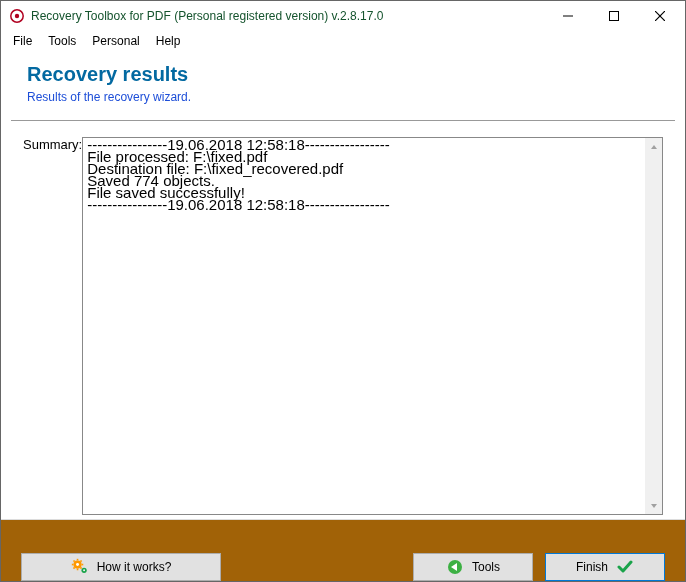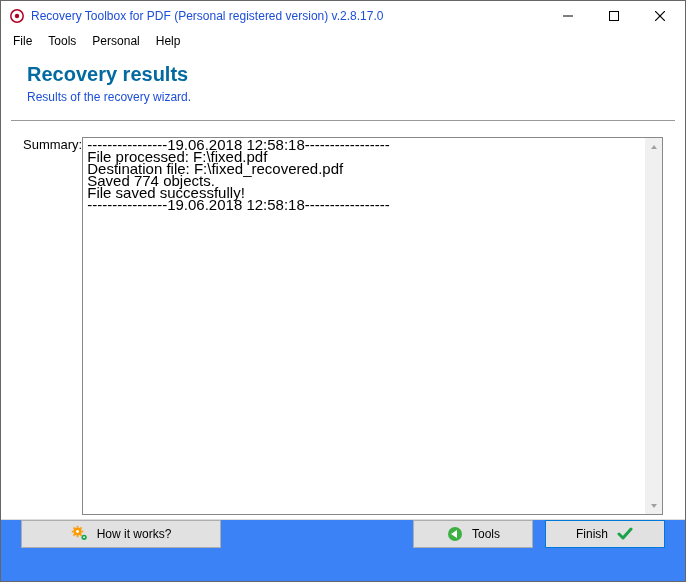--- a/index.html
+++ b/index.html
@@ -2,21 +2,21 @@
 <html><head>
 <meta charset="utf-8">
 <style>
   * { box-sizing: border-box; margin: 0; padding: 0; }
   html, body { width: 686px; height: 582px; font-family: "Segoe UI", Tahoma, sans-serif; background: #fff; overflow: hidden; }
   .window { width: 686px; height: 582px; border: 1px solid #666; display: flex; flex-direction: column; background: #fff; }
 
   
   .titlebar { height: 30px; display: flex; align-items: center; padding: 0 2px 0 8px; background: #fff; }
   .titlebar .app-icon { width: 16px; height: 16px; margin-right: 6px; }
-  .titlebar .title-text { font-size: 12px; color: #1d4ed8; flex: 0 0 auto; }
+  .titlebar .title-text { font-size: 12px; color: #14532d; flex: 0 0 auto; }
   .titlebar .spacer { flex: 1; }
   .winbtn { width: 46px; height: 30px; display: flex; align-items: center; justify-content: center; background: transparent; border: none; }
   .winbtn svg { display: block; }
 
   
   .menubar { height: 20px; display: flex; align-items: center; padding: 0 4px; font-size: 12px; color: #000; gap: 0; }
   .menubar .item { padding: 2px 8px; }
 
   
   .content-head { padding: 12px 26px 10px 26px; }
@@ -28,21 +28,21 @@
   .summary-wrap { padding: 16px 22px 4px 22px; flex: 1; display: flex; flex-direction: row; min-height: 0; }
   .summary-label { font-size: 13px; color: #000; margin-bottom: 2px; }
   .summary-box { flex: 1; border: 1px solid #888; background: #fff; position: relative; overflow: hidden; font-family: Tahoma, Arial, sans-serif; }
   .summary-inner { position: absolute; inset: 0 17px 0 0; padding: 1px 4px; font-size: 15px; line-height: 12px; color: #000; white-space: pre; overflow: hidden; }
   .scrollbar { position: absolute; right: 0; top: 0; bottom: 0; width: 17px; background: #f0f0f0; display: flex; flex-direction: column; }
   .scrollbar .arrow { height: 17px; display: flex; align-items: center; justify-content: center; }
   .scrollbar .track { flex: 1; }
   .scrollbar svg { opacity: 0.55; }
 
   
-  .footer { height: 62px; background: #3b82f6; border-top: 1px solid #dcdcdc; display: flex; align-items: flex-start; padding: 0 20px; gap: 12px; }
+  .footer { height: 62px; background: #a16207; border-top: 1px solid #dcdcdc; display: flex; align-items: flex-end; padding: 0 20px; gap: 12px; }
   .footer .gap { flex: 1; }
   .btn { height: 28px; border: 1px solid #adadad; background: #e1e1e1; font-size: 12px; color: #000; display: flex; align-items: center; justify-content: center; gap: 8px; cursor: default; font-family: inherit; }
   .btn.how { width: 200px; justify-content: center; }
   .btn.nav { width: 120px; }
   .btn.primary { border: 1.5px solid #0078d7; background: #e1e1e1; }
   .btn-icon { width: 18px; height: 18px; display: inline-flex; align-items: center; justify-content: center; }
 
 </style>
 </head>
 <body>

